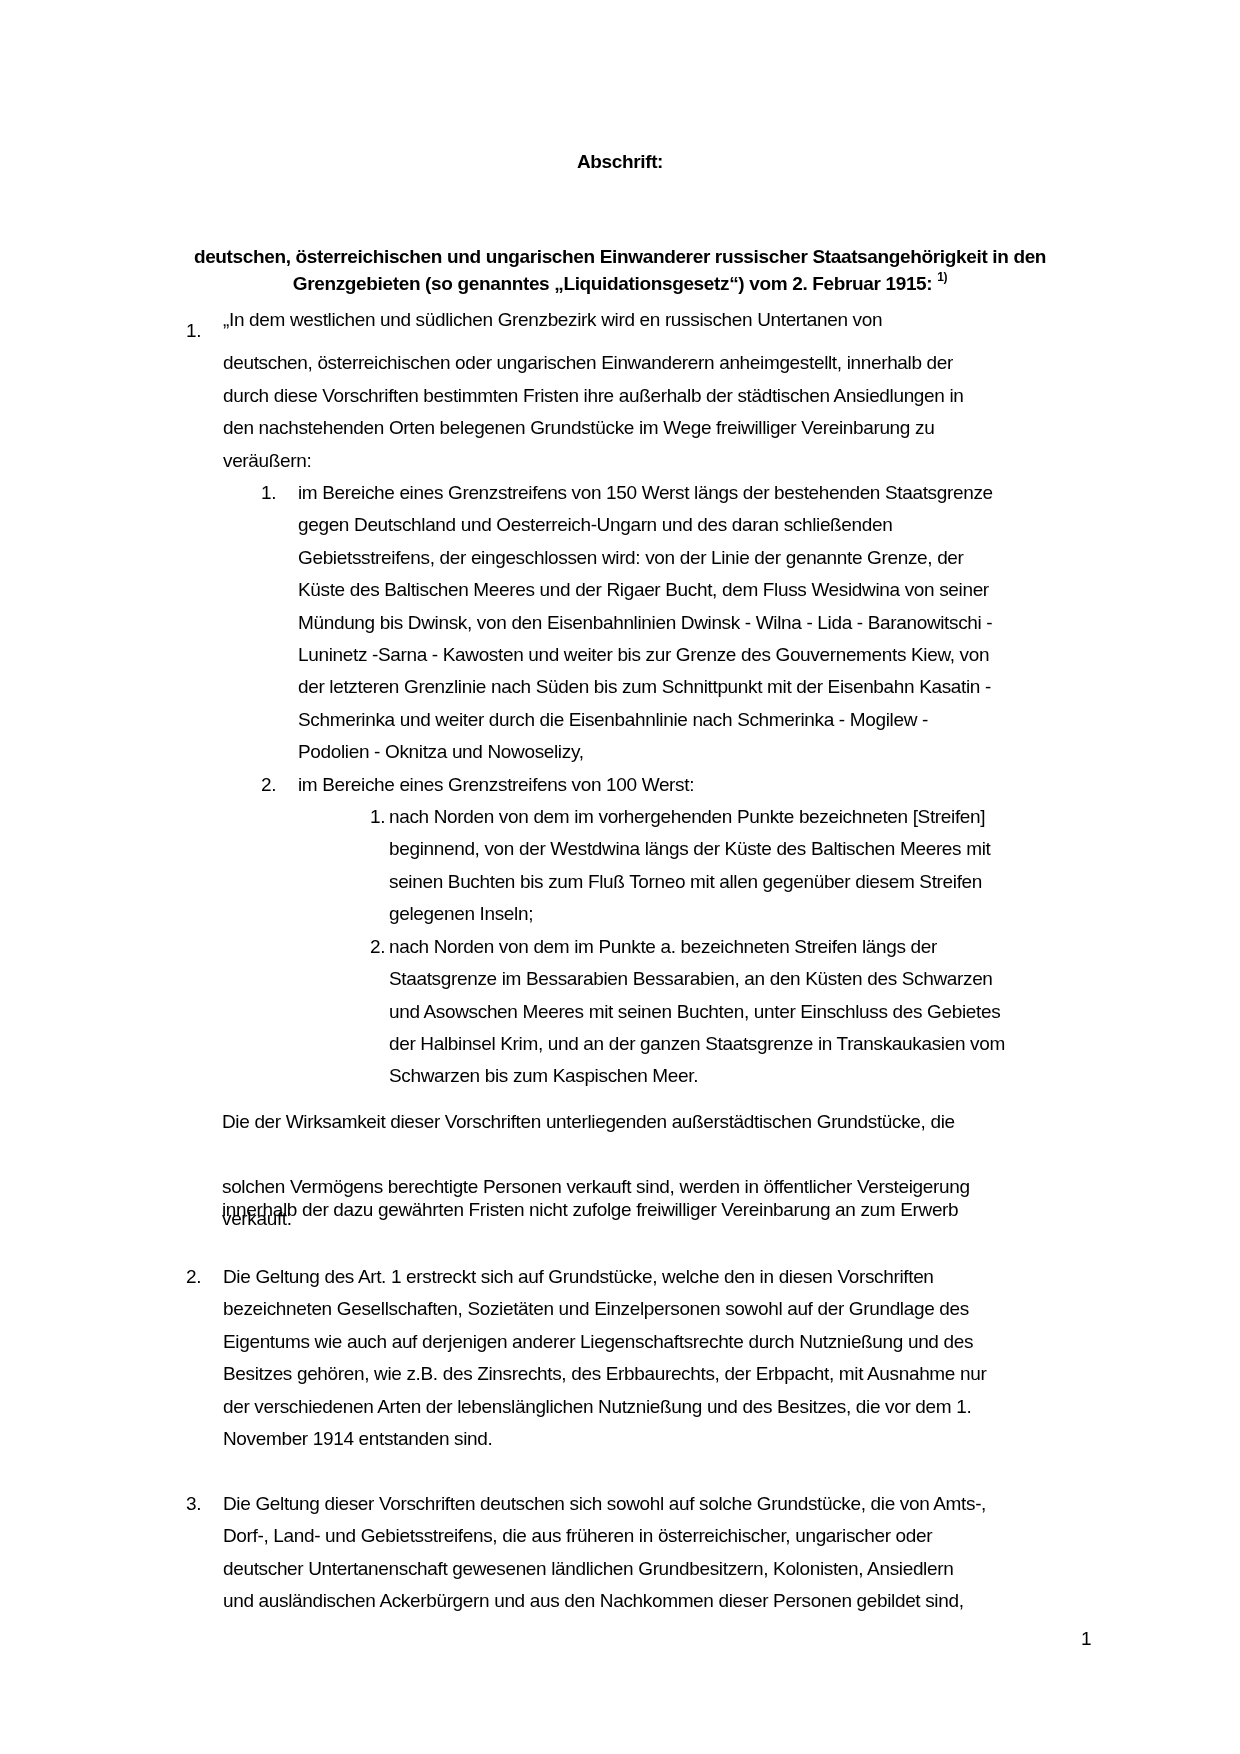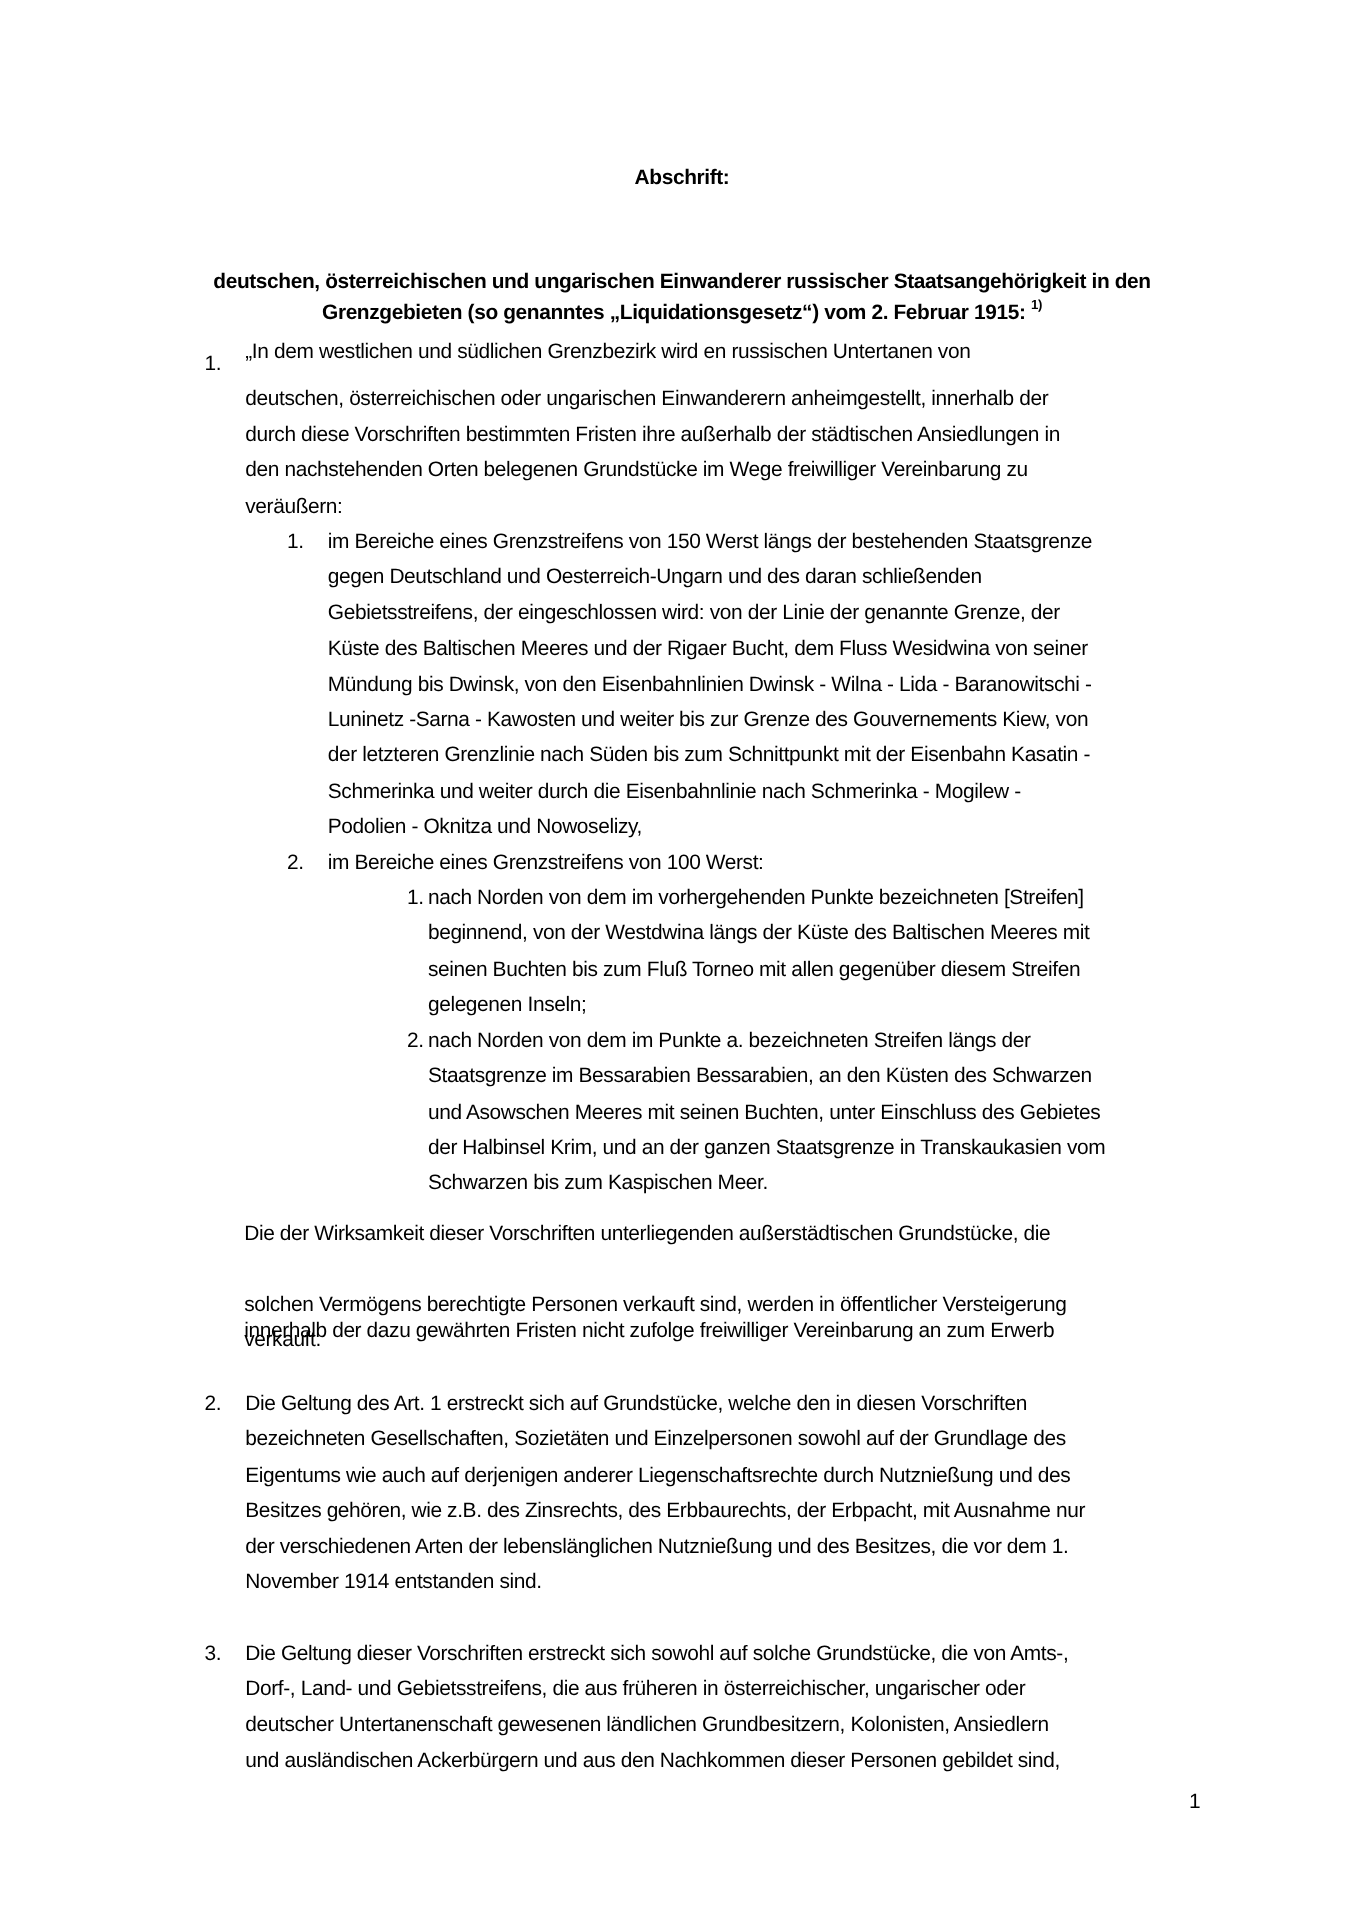--- a/index.html
+++ b/index.html
@@ -80,20 +80,20 @@
     <div class="ln" style="top:1265px; left:223px;">Die Geltung des Art. 1 erstreckt sich auf Grundstücke, welche den in diesen Vorschriften</div>
     <div class="ln" style="top:1297px; left:223px;">bezeichneten Gesellschaften, Sozietäten und Einzelpersonen sowohl auf der Grundlage des</div>
     <div class="ln" style="top:1330px; left:223px;">Eigentums wie auch auf derjenigen anderer Liegenschaftsrechte durch Nutznießung und des</div>
     <div class="ln" style="top:1362px; left:223px;">Besitzes gehören, wie z.B. des Zinsrechts, des Erbbaurechts, der Erbpacht, mit Ausnahme nur</div>
     <div class="ln" style="top:1395px; left:223px;">der verschiedenen Arten der lebenslänglichen Nutznießung und des Besitzes, die vor dem 1.</div>
     <div class="ln" style="top:1427px; left:223px;">November 1914 entstanden sind.</div>
   </div>
 
   <div>
     <div class="ln" style="top:1492px; left:186px;">3.</div>
-    <div class="ln" style="top:1492px; left:223px;">Die Geltung dieser Vorschriften erstreckt sich sowohl auf solche Grundstücke, die von Amts-,</div>
+    <div class="ln" style="top:1492px; left:223px;">Die Geltung dieser Vorschriften deutschen sich sowohl auf solche Grundstücke, die von Amts-,</div>
     <div class="ln" style="top:1524px; left:223px;">Dorf-, Land- und Gebietsstreifens, die aus früheren in österreichischer, ungarischer oder</div>
     <div class="ln" style="top:1557px; left:223px;">deutscher Untertanenschaft gewesenen ländlichen Grundbesitzern, Kolonisten, Ansiedlern</div>
     <div class="ln" style="top:1589px; left:223px;">und ausländischen Ackerbürgern und aus den Nachkommen dieser Personen gebildet sind,</div>
   </div>
 
   <div class="ln" style="top:1627px; left:1081px;">1</div>
 </div>
 
 </body></html>

